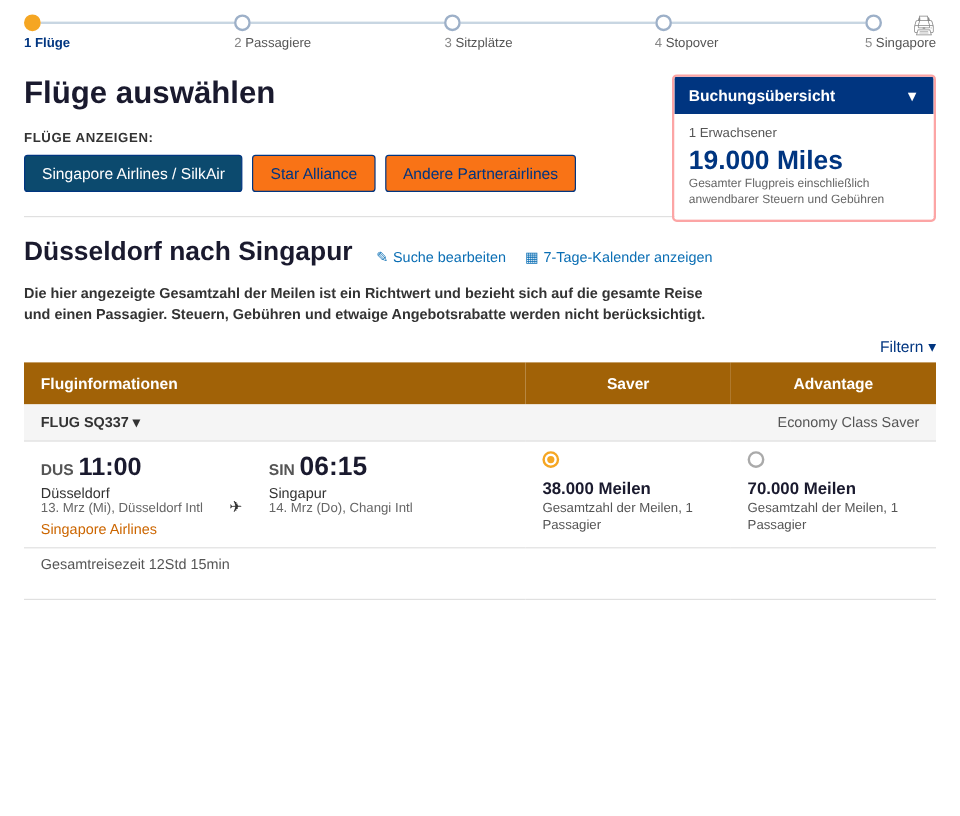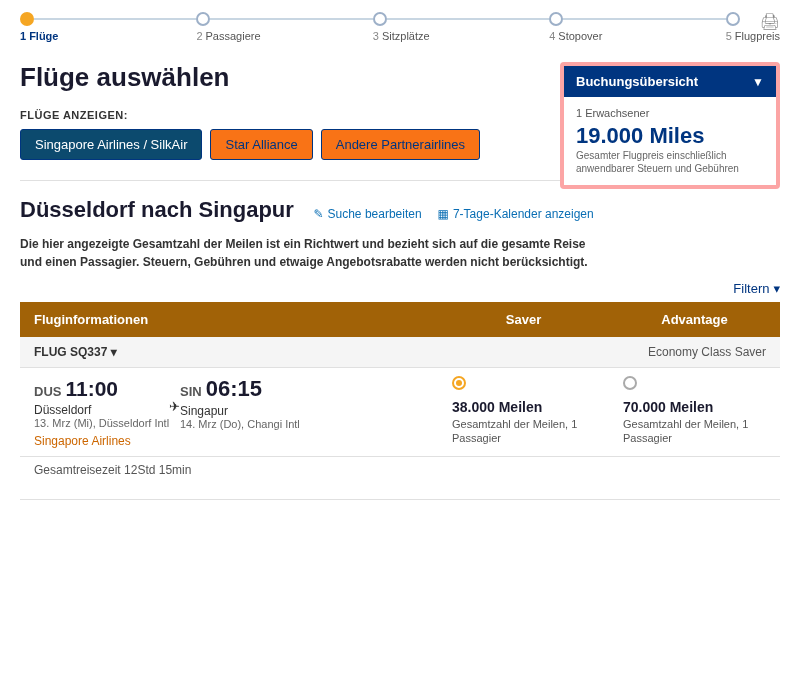--- a/index.html
+++ b/index.html
@@ -17,21 +17,21 @@
       color: #1a1a2e;
       margin-bottom: 16px;
     }
 
     
     .booking-overview {
       position: absolute;
       top: 16px;
       right: 20px;
       width: 220px;
-      border: 4px solid #fca5a5;
+      border: 2px solid #fca5a5;
       border-radius: 4px;
       overflow: hidden;
       z-index: 10;
     }
     .booking-overview-header {
       background: #003580;
       color: #fff;
       padding: 8px 12px;
       display: flex;
       justify-content: space-between;
@@ -361,21 +361,21 @@
       <div style="display:flex;gap:0;width:100%;">
         <div class="prog-label" style="margin-right:3px;color:#888;">4</div>
         <div class="prog-label">Stopover</div>
       </div>
     </div>
 
     <div style="display:flex;flex-direction:column;align-items:flex-start;">
       <div class="prog-circle"></div>
       <div style="display:flex;gap:0;">
         <div class="prog-label" style="margin-right:3px;color:#888;">5</div>
-        <div class="prog-label">Flugpreis</div>
+        <div class="prog-label">Singapore</div>
       </div>
     </div>
   </div>
 
   <div class="printer-icon">🖨</div>
 </div>
 
 <div class="main-content">
 
   <h1 class="page-title">Flüge auswählen</h1>
@@ -443,21 +443,21 @@
             <span>FLUG SQ337</span>
             <span> ▾</span>
           </span>
           <span class="flight-class">Economy Class Saver</span>
         </td>
       </tr>
 
       <tr class="flight-row-main">
 
         <td>
-          <div style="display:flex;align-items:center;gap:0;">
+          <div style="display:flex;align-items:flex-end;gap:22px;">
             <div>
               <div style="display:flex;align-items:baseline;gap:4px;">
                 <span style="font-size:13px;font-weight:bold;color:#555;">DUS</span>
                 <span class="flight-time-dep">11:00</span>
               </div>
               <div class="flight-city">Düsseldorf</div>
               <div class="flight-date">13. Mrz (Mi), Düsseldorf Intl</div>
             </div>
             <div class="flight-arrow-cell" style="padding-top:6px;">
               <span>✈</span>

